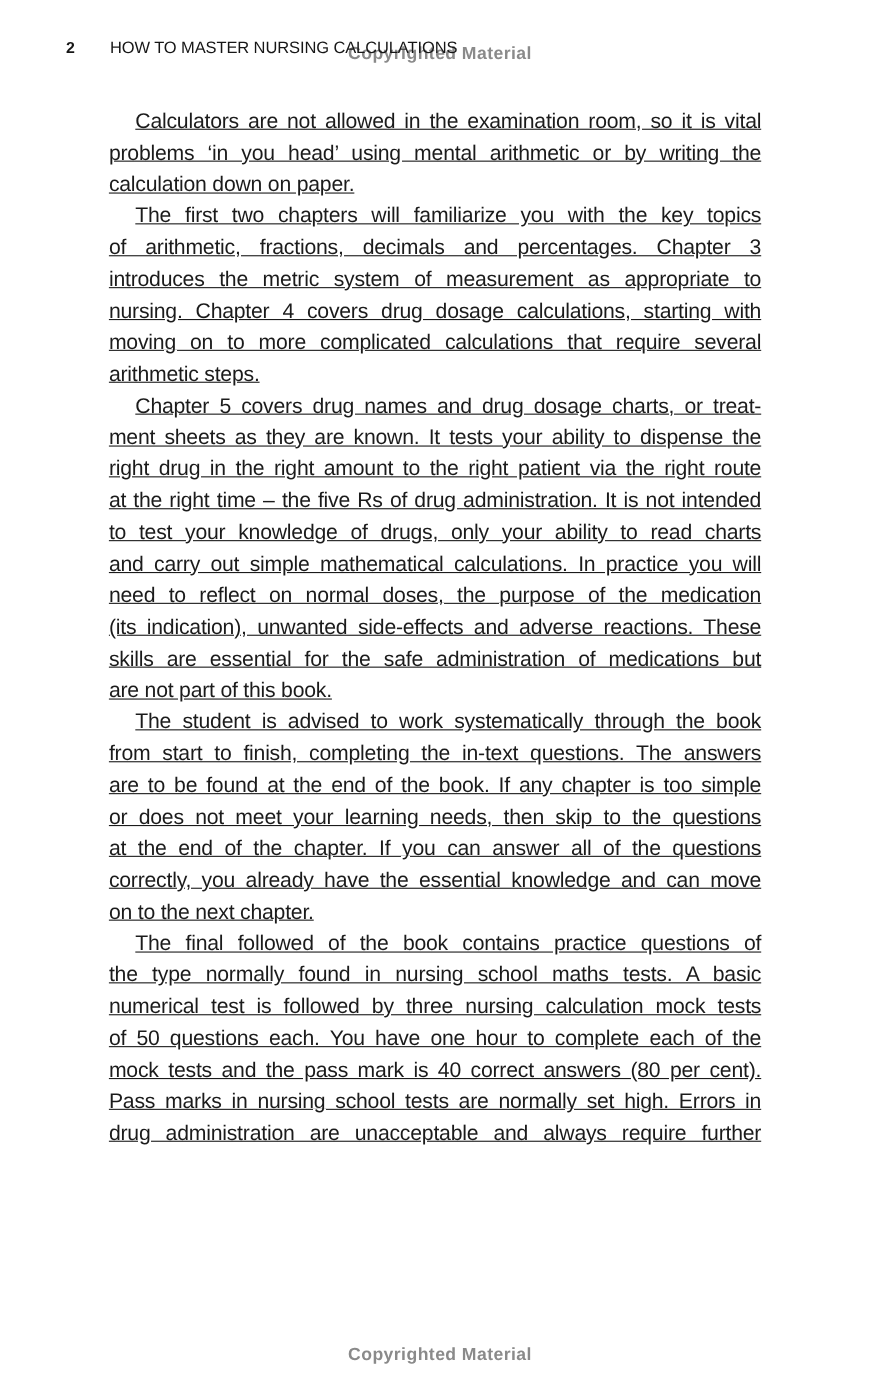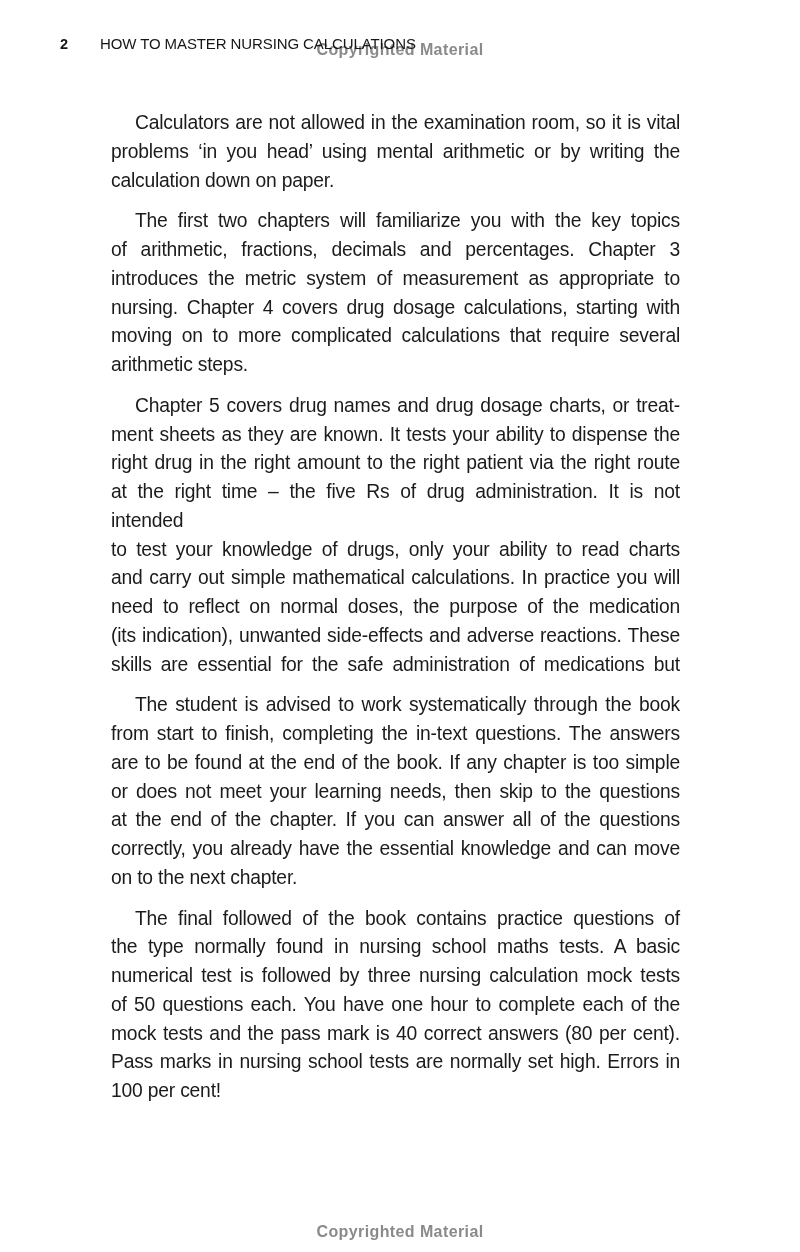--- a/index.html
+++ b/index.html
@@ -50,21 +50,21 @@
   .body-text {
     position: absolute;
     top: 97px;
     left: 99px;
     width: 593px;
     color: #1b1b1b;
     font-size: 19.3px;
     line-height: 28.75px;
     letter-spacing: -0.2px;
   }
-  .para { margin: 12px; }
+  .para { margin: 0; text-decoration: underline; }
   .line {
     text-align: justify;
     text-align-last: justify;
   }
   .line.last { text-align-last: left; }
   .line.first { text-indent: 24px; }
 </style>
 </head>
 <body>
 
@@ -92,35 +92,36 @@
       <div class="para">
         <div class="line first">Chapter 5 covers drug names and drug dosage charts, or treat-</div>
         <div class="line">ment sheets as they are known. It tests your ability to dispense the</div>
         <div class="line">right drug in the right amount to the right patient via the right route</div>
         <div class="line">at the right time – the five Rs of drug administration. It is not intended</div>
         <div class="line">to test your knowledge of drugs, only your ability to read charts</div>
         <div class="line">and carry out simple mathematical calculations. In practice you will</div>
         <div class="line">need to reflect on normal doses, the purpose of the medication</div>
         <div class="line">(its indication), unwanted side-effects and adverse reactions. These</div>
         <div class="line">skills are essential for the safe administration of medications but</div>
+        <div class="line last">are not part of this book.</div>
       </div>
       <div class="para">
         <div class="line first">The student is advised to work systematically through the book</div>
         <div class="line">from start to finish, completing the in-text questions. The answers</div>
         <div class="line">are to be found at the end of the book. If any chapter is too simple</div>
         <div class="line">or does not meet your learning needs, then skip to the questions</div>
         <div class="line">at the end of the chapter. If you can answer all of the questions</div>
         <div class="line">correctly, you already have the essential knowledge and can move</div>
         <div class="line last">on to the next chapter.</div>
       </div>
       <div class="para">
         <div class="line first">The final followed of the book contains practice questions of</div>
         <div class="line">the type normally found in nursing school maths tests. A basic</div>
         <div class="line">numerical test is followed by three nursing calculation mock tests</div>
         <div class="line">of 50 questions each. You have one hour to complete each of the</div>
         <div class="line">mock tests and the pass mark is 40 correct answers (80 per cent).</div>
         <div class="line">Pass marks in nursing school tests are normally set high. Errors in</div>
-        <div class="line last">100 per cent!</div>
+        <div class="line">drug administration are unacceptable and always require further</div>
       </div>
     </div>
 
   <div class="copyright bottom">Copyrighted Material</div>
 </div>
 
 </body></html>

